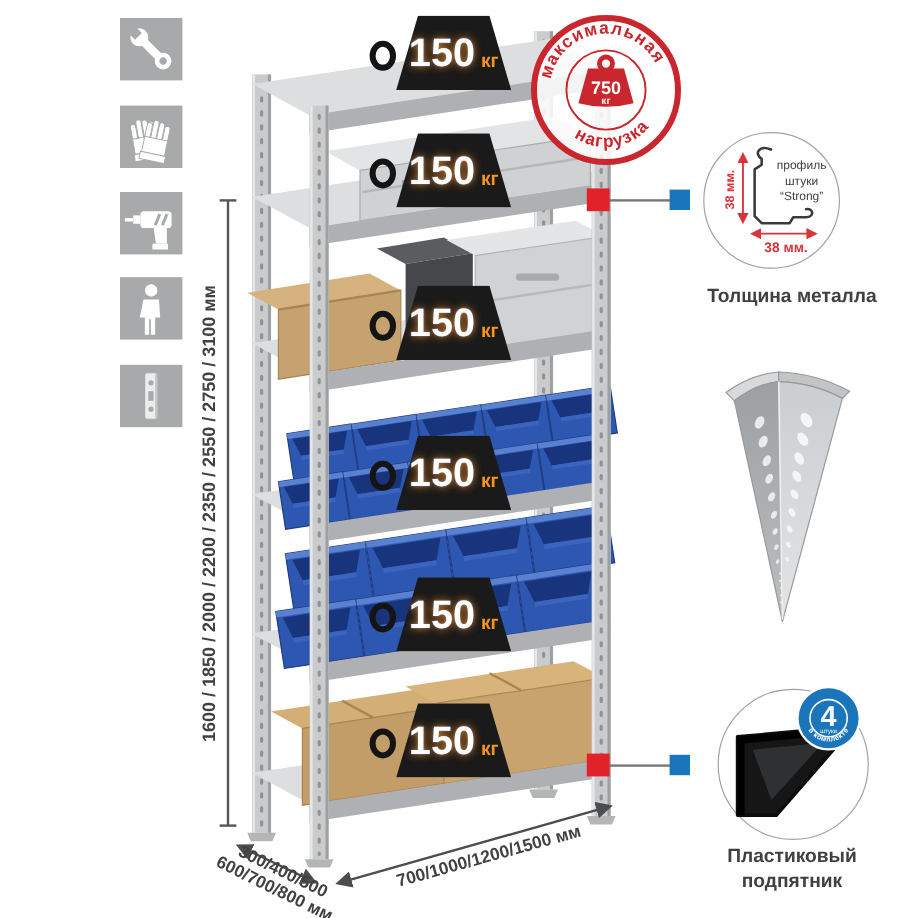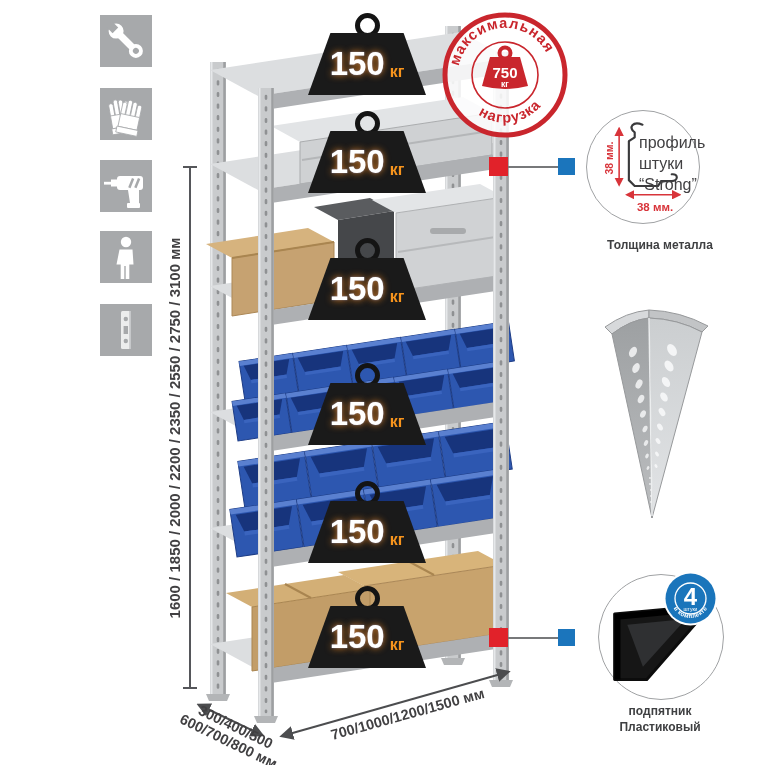--- a/index.html
+++ b/index.html
@@ -8,21 +8,21 @@
   svg{display:block;}
 
   
   .icon-tile{position:absolute;left:100px;width:52px;height:52px;background:#a7a9ab;
              display:flex;align-items:center;justify-content:center;}
 
   
   #scene{position:absolute;left:0;top:0;z-index:1;}
 
   
-  .weight{position:absolute;width:118px;display:flex;flex-direction:column;align-items:center;z-index:5;}
+  .weight{position:absolute;width:118px;display:flex;align-items:center;z-index:5;}
   .weight-ring{width:15px;height:15px;border:5px solid #141414;border-radius:50%;margin-bottom:-5px;background:transparent;}
   .weight-body{width:118px;height:62px;background:var(--weight-black);
                clip-path:polygon(19% 0,81% 0,100% 100%,0 100%);
                display:flex;align-items:center;justify-content:center;gap:5px;}
   .w-val{color:#fff;font-size:33px;font-weight:700;
          text-shadow:0 0 7px rgba(246,139,31,.9),0 0 2px rgba(70,130,244,.8);}
   .w-unit{color:var(--weight-unit-orange);font-size:16px;font-weight:700;margin-top:16px;}
 
   
   .stamp{position:absolute;left:438px;top:8px;width:134px;height:134px;z-index:6;}
@@ -32,28 +32,28 @@
   .marker-sq{position:absolute;z-index:4;}
   .marker-sq.red{width:19px;height:19px;background:var(--marker-red);}
   .marker-sq.blue{width:17px;height:17px;background:var(--marker-blue);}
 
   
   .detail-circle{position:absolute;background:#fff;border:1.5px solid #a0a2a4;border-radius:50%;
                  box-sizing:border-box;z-index:3;}
   #profile-circle{left:586px;top:110px;width:114px;height:114px;}
   #foot-circle{left:598px;top:574px;width:126px;height:126px;}
 
-  .profile-label{position:absolute;left:52px;top:21px;width:58px;text-align:left;
-                 font-size:16px;line-height:1.32;color:#414042;}
+  .profile-label{position:absolute;left:52px;top:21px;width:58px;text-align:center;
+                 font-size:10px;line-height:1.32;color:#414042;}
   .profile-label span{display:block;}
   .dim-red{position:absolute;color:#d8343a;font-weight:700;text-align:center;}
   .dim-red.vert{left:-5px;top:41px;width:54px;font-size:10.5px;transform:rotate(-90deg);}
   .dim-red.horiz{left:36px;top:90px;width:64px;font-size:11.5px;}
 
-  .caption{position:absolute;text-align:center;font-size:12px;font-weight:600;
+  .caption{position:absolute;text-align:center;font-size:16px;font-weight:600;
            color:#3f4042;line-height:1.3;z-index:3;}
   #caption-profile{left:570px;top:238px;width:180px;}
   #caption-foot{left:585px;top:704px;width:150px;}
   .caption span{display:block;}
 
   
   .badge{position:absolute;left:663px;top:571px;width:55px;height:55px;z-index:7;}
 
   
   .dim-label{position:absolute;font-weight:700;color:#414042;text-align:center;z-index:2;}
@@ -440,22 +440,22 @@
       <circle cx="27.5" cy="27.5" r="15.5" fill="none" stroke="#fff" stroke-width="1.3"></circle>
       <text x="27.5" y="34" text-anchor="middle" fill="#fff" font-family="Liberation Sans, sans-serif" font-weight="bold" font-size="24">4</text>
       <text x="27.5" y="40" text-anchor="middle" fill="#fff" font-family="Liberation Sans, sans-serif" font-size="5">штуки</text>
       <path id="badgeArc" d="M9.8,35.7 A19.5,19.5 0 0 0 45.2,35.7" fill="none"></path>
       <text fill="#fff" font-family="Liberation Sans, sans-serif" font-weight="bold" font-size="6" letter-spacing="0.4">
         <textPath href="#badgeArc" startOffset="50%" text-anchor="middle">в комплекте</textPath>
       </text>
     </svg>
   </div>
   <div class="caption" id="caption-foot">
+    <span>Пластиковый</span>
     <span>подпятник</span>
-    <span>Пластиковый</span>
   </div>
 
   <div class="dim-label" id="height-label">1600 / 1850 / 2000 / 2200 / 2350 / 2550 / 2750 / 3100 мм</div>
   <div class="dim-label" id="depth-label">
     <span>300/400/500</span>
     <span>600/700/800 мм</span>
   </div>
   <div class="dim-label" id="width-label">700/1000/1200/1500 мм</div>
 
 </div>

